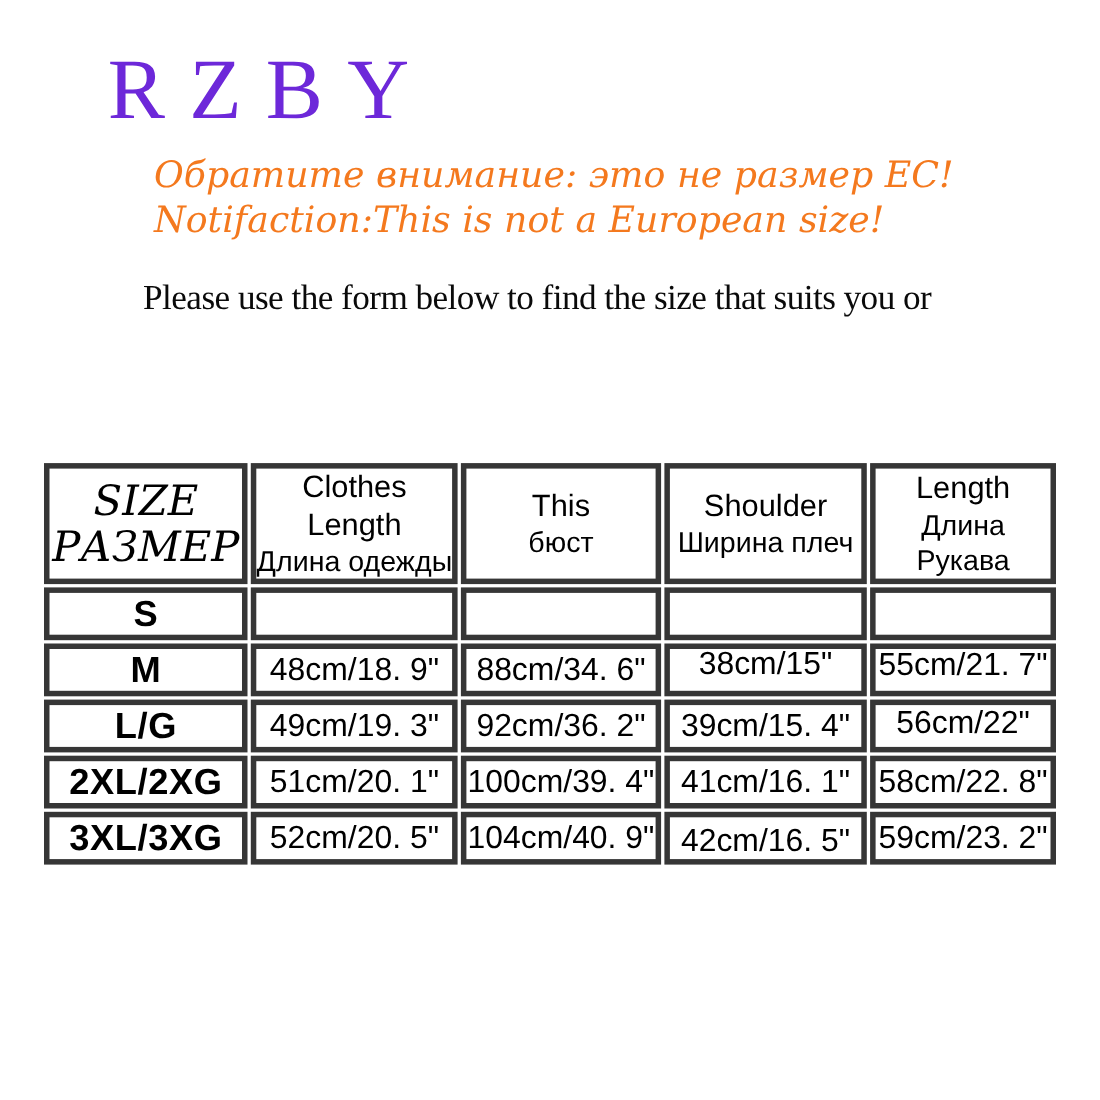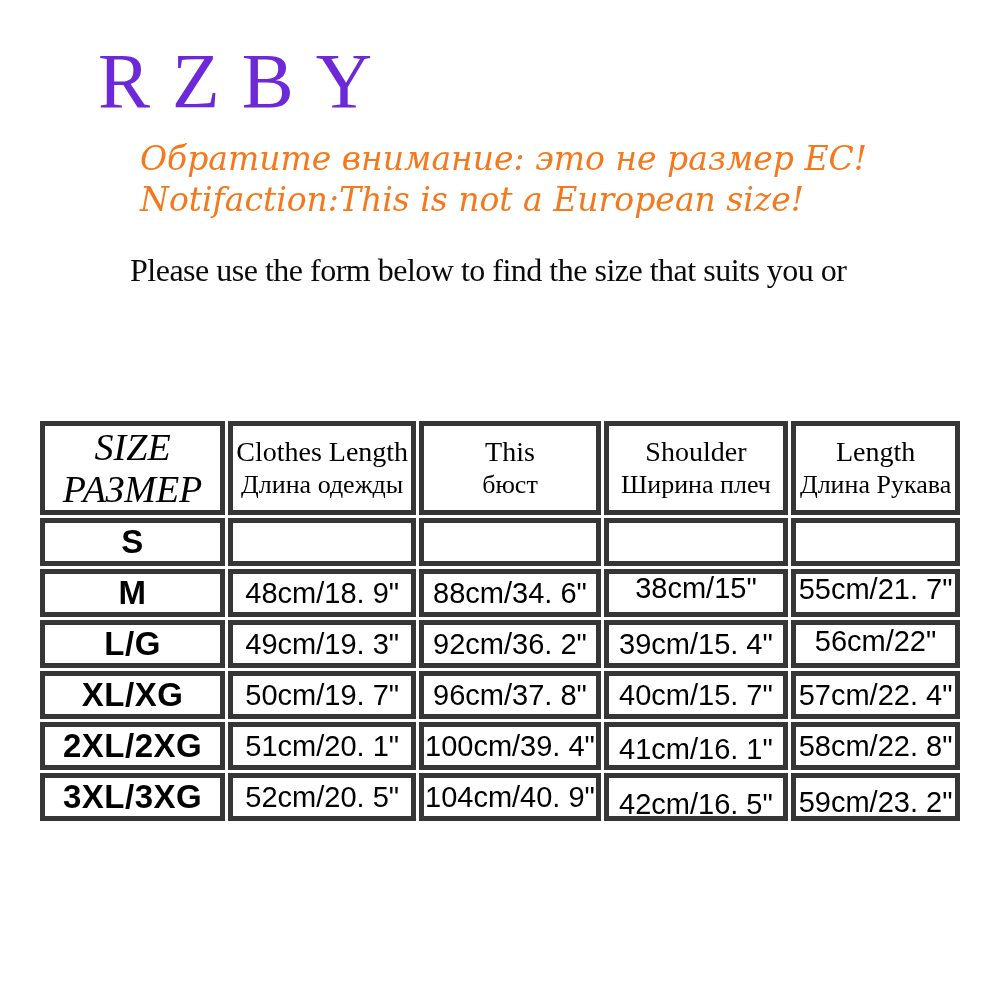--- a/index.html
+++ b/index.html
@@ -68,21 +68,21 @@
   }
   .size-table th, .size-table td {
     border: 5px solid #363636;
     background: #fff;
     box-sizing: border-box;
     text-align: center;
     vertical-align: middle;
     padding: 0;
     overflow: hidden;
   }
-  .size-table thead th { height: 90px; font-weight: normal; font-family: Liberation Serif, serif; }
+  .size-table thead th { height: 90px; font-weight: normal; }
   .size-table tbody td { height: 43px; }
 
   .hdr-size {
     font-family: "DejaVu Serif", serif;
     font-style: italic;
     font-size: 38px;
     line-height: 42px;
   }
   .hdr-size span { display: block; }
 
@@ -166,27 +166,20 @@
       <td><span class="val">55cm/21. 7"</span></td>
     </tr>
     <tr>
       <td><span class="size-label">L/G</span></td>
       <td><span class="val">49cm/19. 3"</span></td>
       <td><span class="val">92cm/36. 2"</span></td>
       <td><span class="val">39cm/15. 4"</span></td>
       <td><span class="val">56cm/22"</span></td>
     </tr>
     <tr>
-      <td><span class="size-label">XL/XG</span></td>
-      <td><span class="val">50cm/19. 7"</span></td>
-      <td><span class="val">96cm/37. 8"</span></td>
-      <td><span class="val">40cm/15. 7"</span></td>
-      <td><span class="val">57cm/22. 4"</span></td>
-    </tr>
-    <tr>
       <td><span class="size-label">2XL/2XG</span></td>
       <td><span class="val">51cm/20. 1"</span></td>
       <td><span class="val">100cm/39. 4"</span></td>
       <td><span class="val">41cm/16. 1"</span></td>
       <td><span class="val">58cm/22. 8"</span></td>
     </tr>
     <tr>
       <td><span class="size-label">3XL/3XG</span></td>
       <td><span class="val">52cm/20. 5"</span></td>
       <td><span class="val">104cm/40. 9"</span></td>

